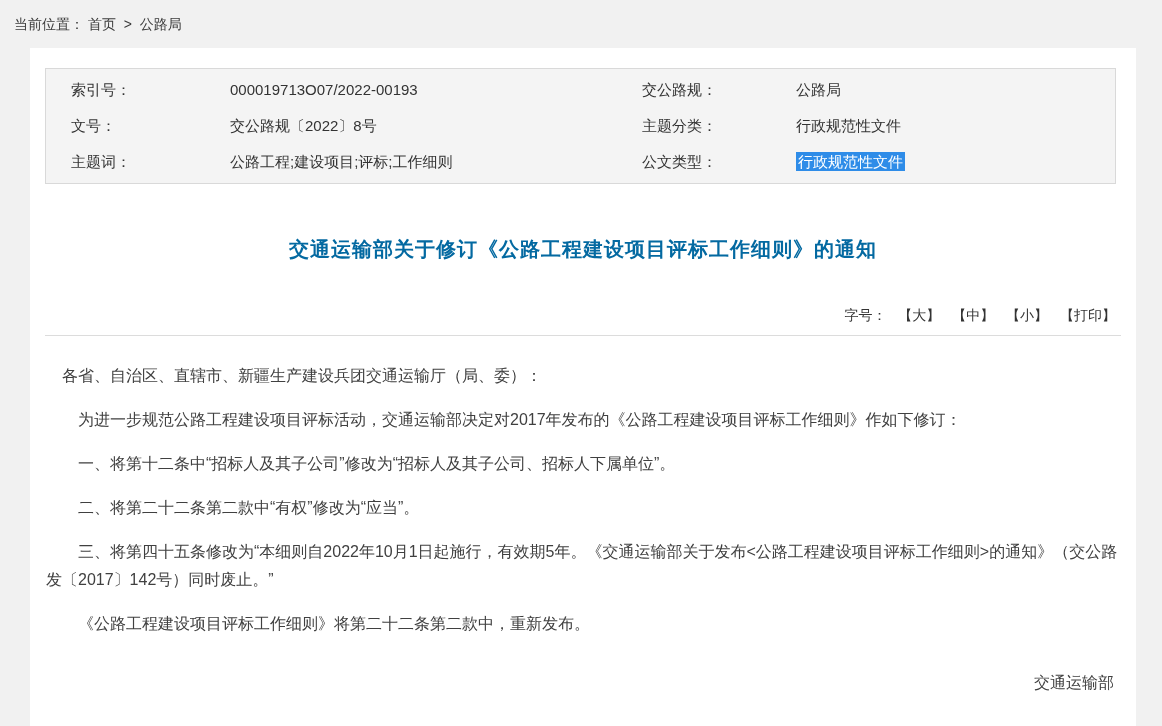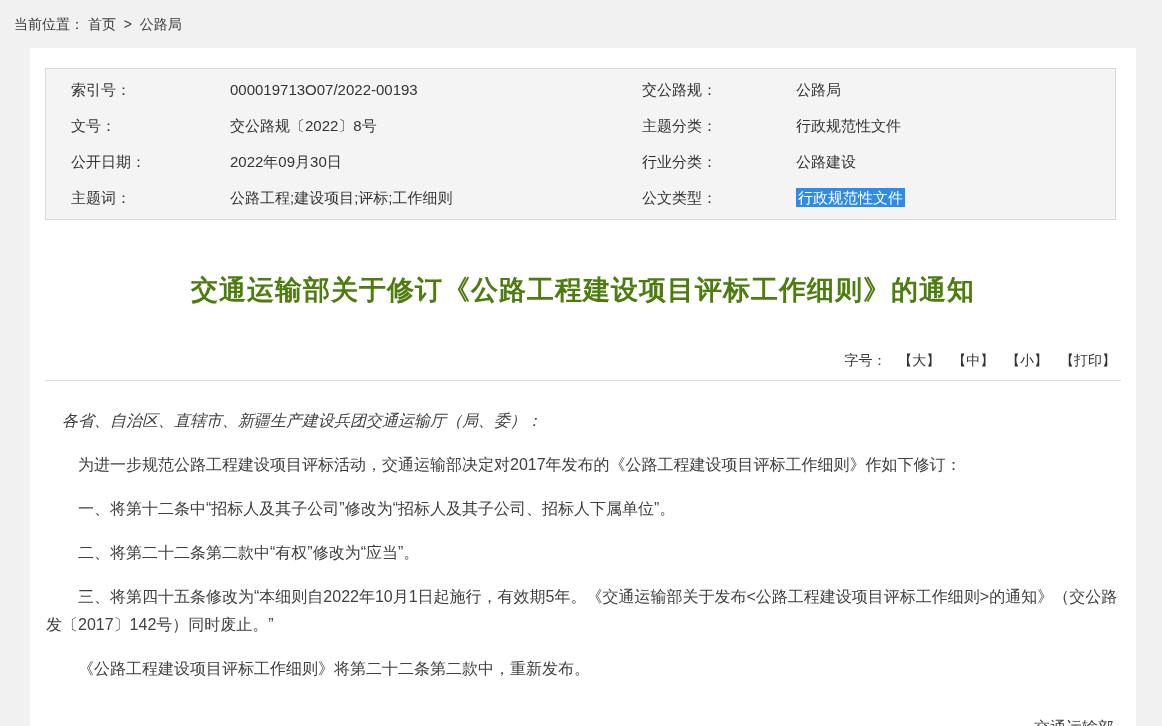--- a/index.html
+++ b/index.html
@@ -49,23 +49,23 @@
   .highlight {
     background: #2e8ce8;
     color: #ffffff;
     padding: 1px 2px;
   }
 
   
   .doc-title {
     margin: 52px 40px 0 40px;
     text-align: center;
-    font-size: 27px;
+    font-size: 20px;
     font-weight: bold;
-    color: #4d7c0f;
+    color: #0369a1;
     letter-spacing: 1px;
   }
 
   
   .font-controls {
     margin: 44px 20px 0 0;
     text-align: right;
     font-size: 14px;
     color: #333;
     height: 20px;
@@ -86,21 +86,21 @@
   
   .content {
     padding: 10px 16px 0 16px;
     font-size: 16px;
     color: #404040;
   }
   .content p {
     line-height: 28px;
     margin: 16px 0;
   }
-  .content p.indent-1 { text-indent: 1em; font-style: italic; }
+  .content p.indent-1 { text-indent: 1em; }
   .content p.indent-2 { text-indent: 2em; }
 
   
   .signature {
     margin: 32px 22px 0 0;
     text-align: right;
     font-size: 16px;
     color: #404040;
   }
   .signature .sig-line { margin-top: 14px; line-height: 26px; }
@@ -122,26 +122,20 @@
       <div class="meta-label">索引号：</div>
       <div class="meta-value left">000019713O07/2022-00193</div>
       <div class="meta-label right">交公路规：</div>
       <div class="meta-value right">公路局</div>
     </div>
     <div class="meta-row">
       <div class="meta-label">文号：</div>
       <div class="meta-value left">交公路规〔2022〕8号</div>
       <div class="meta-label right">主题分类：</div>
       <div class="meta-value right">行政规范性文件</div>
-    </div>
-    <div class="meta-row">
-      <div class="meta-label">公开日期：</div>
-      <div class="meta-value left">2022年09月30日</div>
-      <div class="meta-label right">行业分类：</div>
-      <div class="meta-value right">公路建设</div>
     </div>
     <div class="meta-row">
       <div class="meta-label">主题词：</div>
       <div class="meta-value left">公路工程;建设项目;评标;工作细则</div>
       <div class="meta-label right">公文类型：</div>
       <div class="meta-value right"><span class="highlight">行政规范性文件</span></div>
     </div>
   </div>
 
   <h1 class="doc-title">交通运输部关于修订《公路工程建设项目评标工作细则》的通知</h1>

